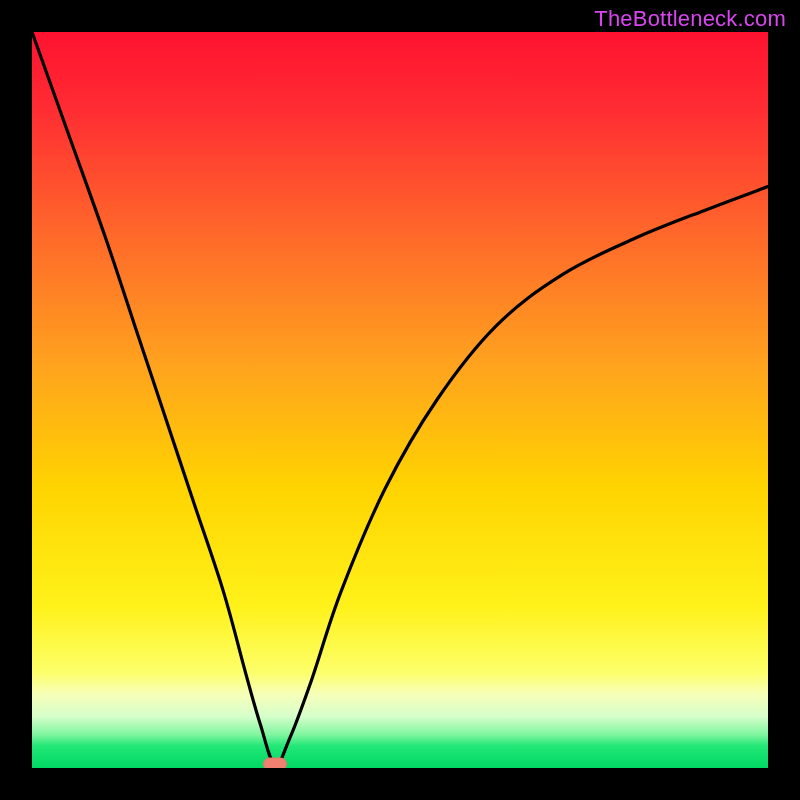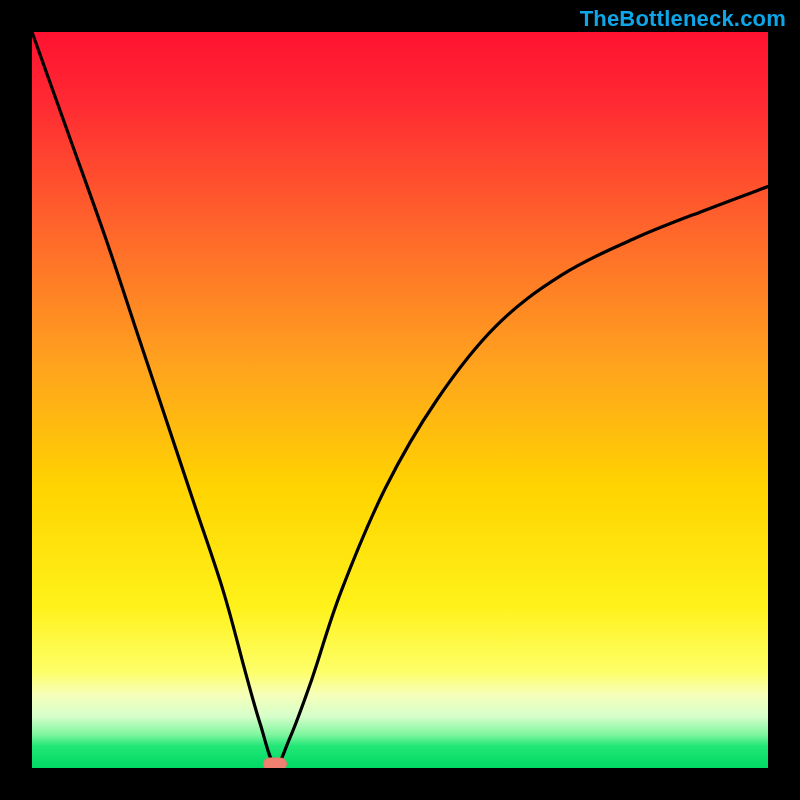--- a/index.html
+++ b/index.html
@@ -14,23 +14,23 @@
   .frame {
     position: relative;
     width: 800px;
     height: 800px;
     background: #000;
   }
   .watermark {
     position: absolute;
     top: 6px;
     right: 14px;
-    color: #0ea5e9;
+    color: #d946ef;
     font-size: 22px;
-    font-weight: 700;
+    font-weight: 400;
     letter-spacing: 0.2px;
     user-select: none;
     z-index: 4;
   }
   .plot {
     position: absolute;
     left: 32px;
     top: 32px;
     width: 736px;
     height: 736px;

